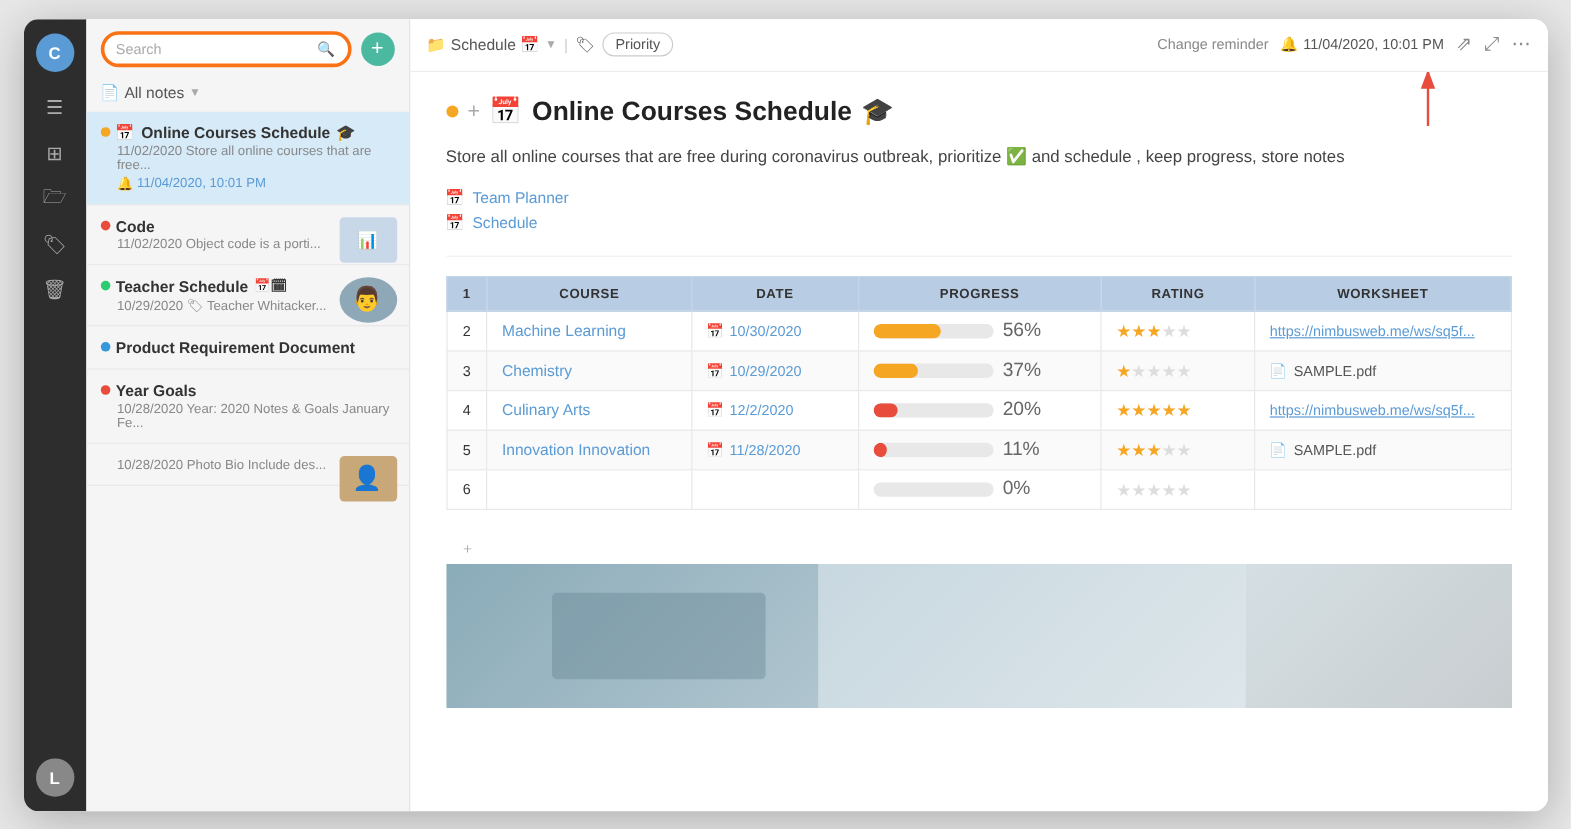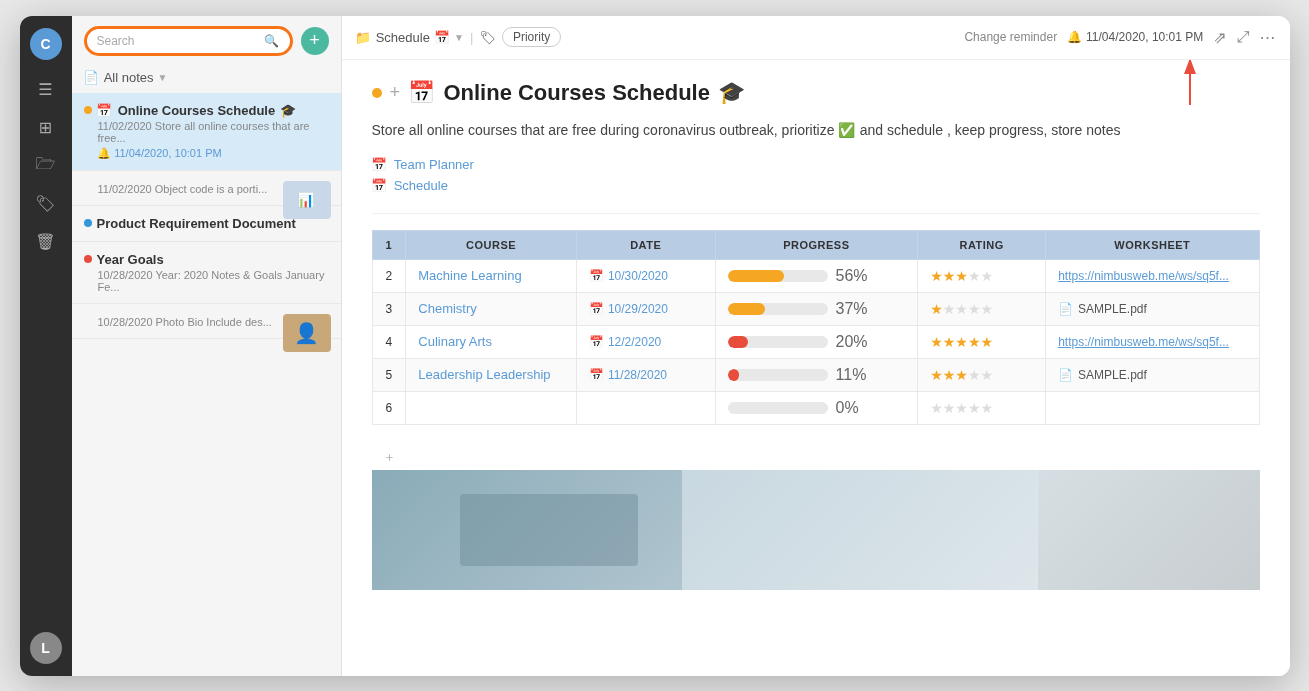--- a/index.html
+++ b/index.html
@@ -128,26 +128,41 @@
           <span>🎓</span>
         </div>
         <div class="note-date-preview">11/02/2020 Store all online courses that are free...</div>
         <div class="note-reminder">
           <span>🔔</span>
           <span>11/04/2020, 10:01 PM</span>
         </div>
       </div>
 
       <div class="note-item">
+        <div class="note-title-row">
+          <div class="dot dot-red"></div>
+          <span>Code</span>
+        </div>
         <div class="note-date-preview">11/02/2020 Object code is a porti...</div>
         <div class="thumb-box">
           <span style="font-size:14px;">📊</span>
         </div>
       </div>
 
+      <div class="note-item">
+        <div class="note-title-row">
+          <div class="dot dot-green"></div>
+          <span>Teacher Schedule</span>
+          <span style="font-size:11px;">📅🗓</span>
+        </div>
+        <div class="note-date-preview">10/29/2020 🏷 Teacher Whitacker...</div>
+        <div style="position:absolute;right:10px;top:10px;width:48px;height:38px;border-radius:50%;background:#8fa8b8;overflow:hidden;display:flex;align-items:center;justify-content:center;">
+          <span style="font-size:20px;">👨</span>
+        </div>
+      </div>
 
       <div class="note-item">
         <div class="note-title-row">
           <div class="dot dot-blue"></div>
           <span>Product Requirement Document</span>
         </div>
       </div>
 
       <div class="note-item">
         <div class="note-title-row">
@@ -294,21 +309,21 @@
       <div class="progress-fill" style="width:20%;background:#e74c3c;"></div>
     </div>
     <span class="progress-pct">20%</span>
   </div>
                 </td>
                 <td><span class="star">★</span><span class="star">★</span><span class="star">★</span><span class="star">★</span><span class="star">★</span></td>
                 <td><a class="url-link" href="#">https://nimbusweb.me/ws/sq5f...</a></td>
               </tr>
               <tr>
                 <td class="row-num">5</td>
-                <td><a class="course-link" href="#">Leadership Leadership</a></td>
+                <td><a class="course-link" href="#">Innovation Innovation</a></td>
                 <td>
                   <div class="date-cell"><span>📅</span> 11/28/2020</div>
                 </td>
                 <td>
                   <div class="progress-bar-container">
     <div class="progress-bar">
       <div class="progress-fill" style="width:11%;background:#e74c3c;"></div>
     </div>
     <span class="progress-pct">11%</span>
   </div>

